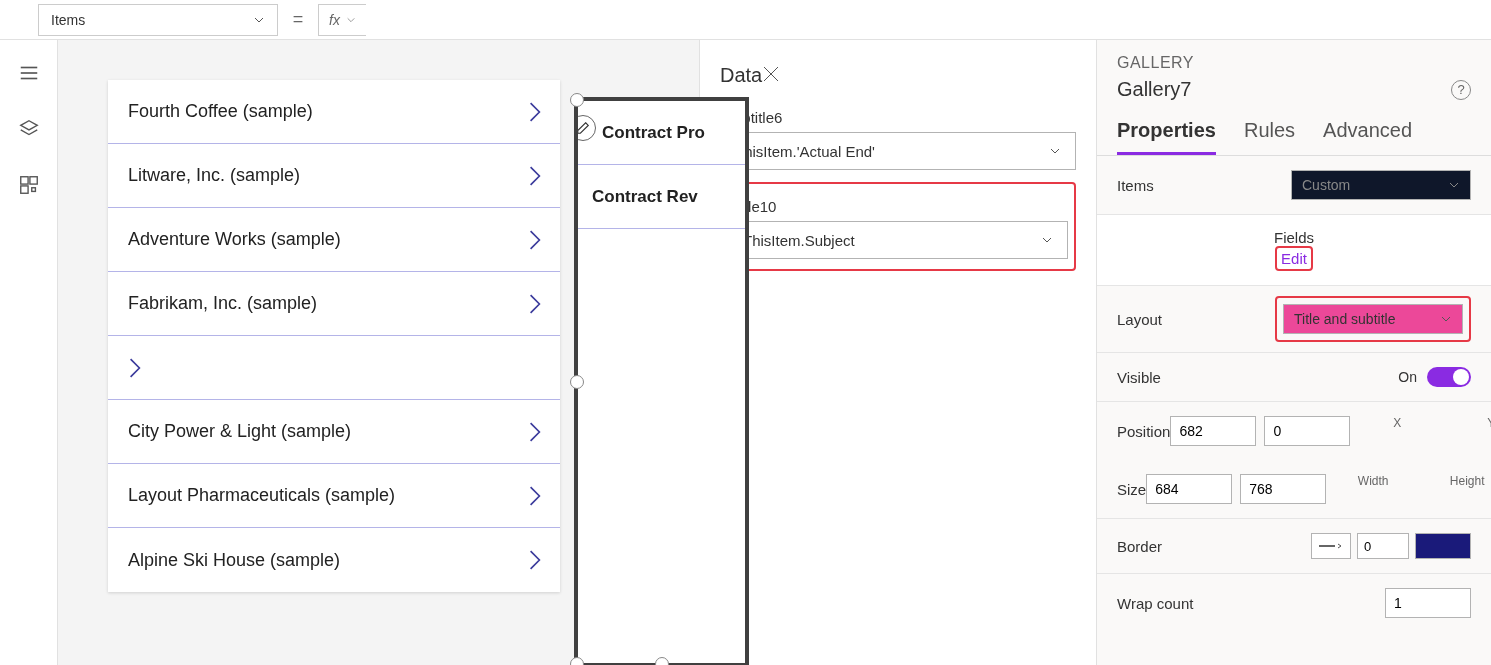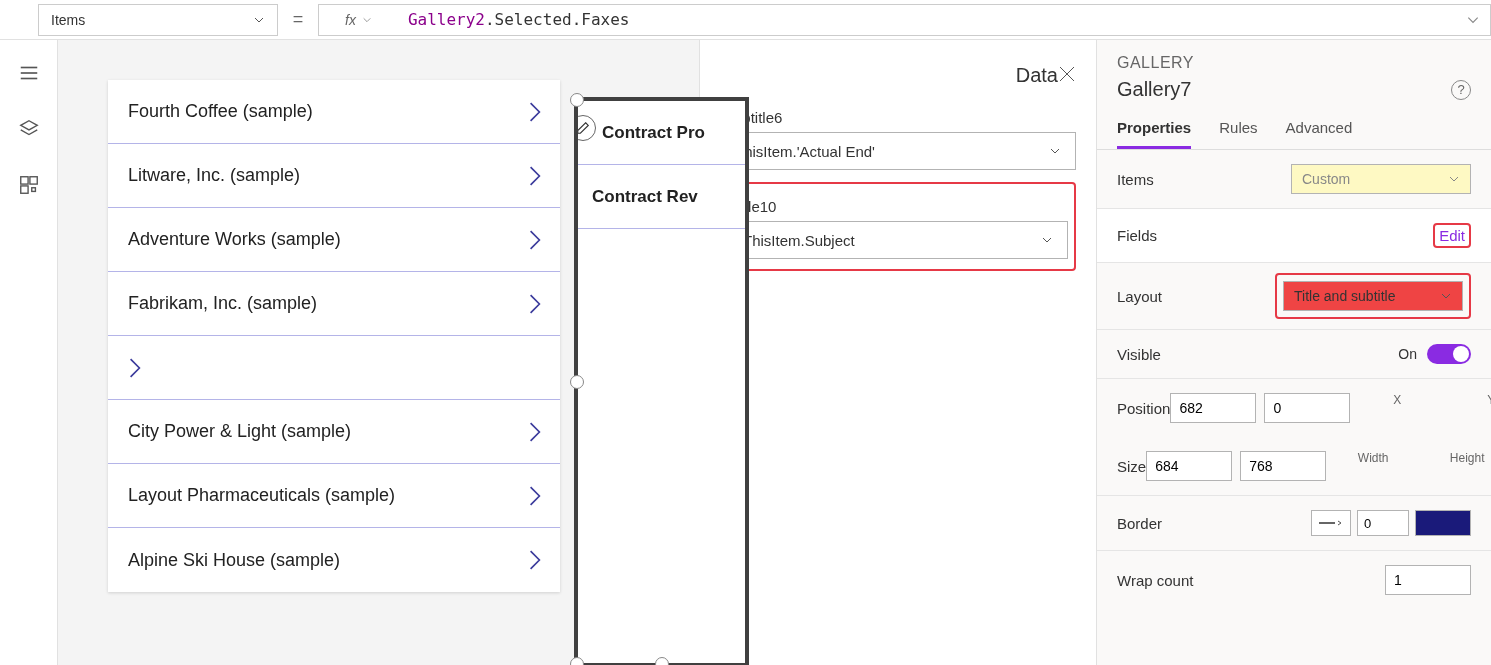--- a/index.html
+++ b/index.html
@@ -2,21 +2,21 @@
 <html><head>
 <meta charset="utf-8">
 <style>
   * { box-sizing: border-box; margin: 0; padding: 0; }
   body { font-family: "Segoe UI", sans-serif; font-size: 14px; color: #333; background: #fff; width: 1491px; height: 665px; overflow: hidden; }
   
   
   .formula-row { display:flex; align-items:center; height:40px; border-bottom:1px solid #e1e1e1; padding: 4px 0; }
   .prop-dropdown { width: 240px; height:32px; margin-left:38px; border:1px solid #ccc; background:#fff; display:flex; align-items:center; padding:0 12px; justify-content:space-between; }
   .eq { width:40px; text-align:center; font-size:18px; color:#666; }
-  .fx-box { display:flex; align-items:center; height:32px; border:1px solid #ccc; padding:0 26px; font-style:italic; color:#666; border-right:none; }
+  .fx-box { display:flex; align-items:center; height:32px; border:1px solid #ccc; padding:0 10px; font-style:italic; color:#666; border-right:none; }
   .fx-box svg { width:10px; height:10px; margin-left:6px; }
   .formula-input { flex:1; height:32px; border:1px solid #ccc; border-left:none; padding:0 10px; font-family: Consolas, monospace; font-size:16px; display:flex; align-items:center; justify-content:space-between; }
   .formula-input .tok1 { color:#8b008b; }
   .formula-input .tok2 { color:#333; }
   .formula-input .caret { width:14px; height:14px; }
 
   
   .main { display:flex; height:625px; }
   .left-rail { width:58px; border-right:1px solid #e1e1e1; display:flex; flex-direction:column; align-items:center; padding-top:22px; gap:34px; }
   .left-rail svg { width:22px; height:22px; stroke:#555; }
@@ -27,42 +27,42 @@
   .g1-row:last-child { border-bottom:none; }
   .g1-row svg { width:14px; height:22px; stroke:#3b3b9c; stroke-width:1.5; fill:none; }
   
   .gallery2-sel { position:absolute; left:516px; top:57px; width:175px; height:570px; border:4px solid #404040; background:#fff; }
   .sel-handle { position:absolute; width:14px; height:14px; border:1px solid #888; background:#fff; border-radius:50%; }
   .g2-row { height:64px; display:flex; align-items:center; padding:0 14px; border-bottom:1px solid #b4b4e8; font-size:17px; font-weight:600; color:#222; white-space:nowrap; overflow:hidden; }
   .edit-circle { position:absolute; left:-8px; top:14px; width:26px; height:26px; border:1px solid #666; border-radius:50%; background:#fff; display:flex; align-items:center; justify-content:center; }
 
   
   .data-pane { width:397px; border-left:1px solid #e1e1e1; padding:24px 20px 0 20px; background:#fff; }
-  .data-pane-hd { display:flex; justify-content:flex-end; align-items:center; margin-bottom:22px; }
+  .data-pane-hd { display:flex; justify-content:flex-start; align-items:center; margin-bottom:22px; }
   .data-pane-hd span { font-size:20px; color:#333; }
   .close-x svg { width:18px; height:18px; stroke:#555; stroke-width:1; }
   .fld-label { font-size:15px; color:#333; margin:10px 0 6px 4px; }
   .fld-dd { width:100%; height:38px; border:1px solid #b3b3b3; display:flex; align-items:center; justify-content:space-between; padding:0 14px; font-size:15px; }
   .red-box { border:2px solid #e63946; border-radius:4px; padding:4px 6px 10px 6px; margin-top:12px; }
 
   
   .prop-pane { width:395px; border-left:1px solid #e1e1e1; background:#faf9f8; }
   .pp-head { padding:14px 20px 0 20px; }
   .pp-type { font-size:16px; letter-spacing:0.5px; color:#666; }
   .pp-name-row { display:flex; justify-content:space-between; align-items:center; margin-top:6px; }
   .pp-name { font-size:20px; color:#333; }
   .pp-help { width:20px; height:20px; border:1.5px solid #888; border-radius:50%; display:flex; align-items:center; justify-content:center; font-size:13px; color:#666; }
   .pp-tabs { display:flex; gap:28px; margin-top:18px; border-bottom:1px solid #ddd; padding:0 20px; }
-  .pp-tab { padding-bottom:10px; font-size:15px; color:#555; }
+  .pp-tab { padding-bottom:10px; font-size:20px; color:#555; }
   .pp-tab.active { color:#333; font-weight:600; border-bottom:3px solid #8a2be2; }
   .pp-section { border-bottom:1px solid #e5e5e5; padding:14px 20px; display:flex; align-items:center; justify-content:space-between; background:#faf9f8; }
-  .pp-section.white { background:#fff; }
+  .pp-section.white { background:#fff;flex-direction:column; }
   .pp-label { font-size:15px; color:#333; }
-  .pp-dd { width:180px; height:30px; border:1px solid #b3b3b3; background:#ef4444; display:flex; align-items:center; justify-content:space-between; padding:0 10px; font-size:14px; }
-  .pp-dd.disabled { background:#fef9c3; color:#888; }
+  .pp-dd { width:180px; height:30px; border:1px solid #b3b3b3; background:#ec4899; display:flex; align-items:center; justify-content:space-between; padding:0 10px; font-size:14px; }
+  .pp-dd.disabled { background:#0f172a; color:#888; }
   .red-wrap { border:2px solid #e63946; border-radius:4px; padding:2px 4px; }
   .pp-edit { color:#8a2be2; font-size:15px; }
   .toggle { width:44px; height:20px; background:#8a2be2; border-radius:10px; position:relative; }
   .toggle::after { content:""; position:absolute; right:2px; top:2px; width:16px; height:16px; background:#fff; border-radius:50%; }
   .pp-dual { display:flex; flex-direction:row; gap:4px; }
   .pp-inputs { display:flex; gap:8px; }
   .pp-input { width:86px; height:30px; border:1px solid #b3b3b3; background:#fff; padding:0 8px; font-size:14px; }
   .pp-sublabels { display:flex; gap:8px; }
   .pp-sublabels span { width:86px; text-align:center; font-size:12px; color:#666; }
   .color-sw { width:40px; height:26px; border:1px solid #b3b3b3; background:#fff; display:flex; align-items:center; justify-content:center; }
@@ -82,28 +82,20 @@
         <path d="M2 4l4 4 4-4" fill="none" stroke="#555"></path>
       </svg>
   </div>
   <div class="eq">=</div>
   <div class="fx-box">
     <span>fx</span>
     <svg viewBox="0 0 12 12">
         <path d="M2 4l4 4 4-4" fill="none" stroke="#888"></path>
       </svg>
   </div>
-  <div class="formula-input">
-    <span>
-      <span class="tok1">Gallery2</span><span class="tok2">.Selected.Faxes</span>
-    </span>
-    <svg class="caret" viewBox="0 0 12 12">
-        <path d="M2 4l4 4 4-4" fill="none" stroke="#888"></path>
-      </svg>
-  </div>
 </div>
 
 <div class="main">
 
   <div class="left-rail">
     <svg viewBox="0 0 24 24" fill="none" stroke-width="1.8">
         <line x1="3" y1="6" x2="21" y2="6"></line>
         <line x1="3" y1="12" x2="21" y2="12"></line>
         <line x1="3" y1="18" x2="21" y2="18"></line>
       </svg>

